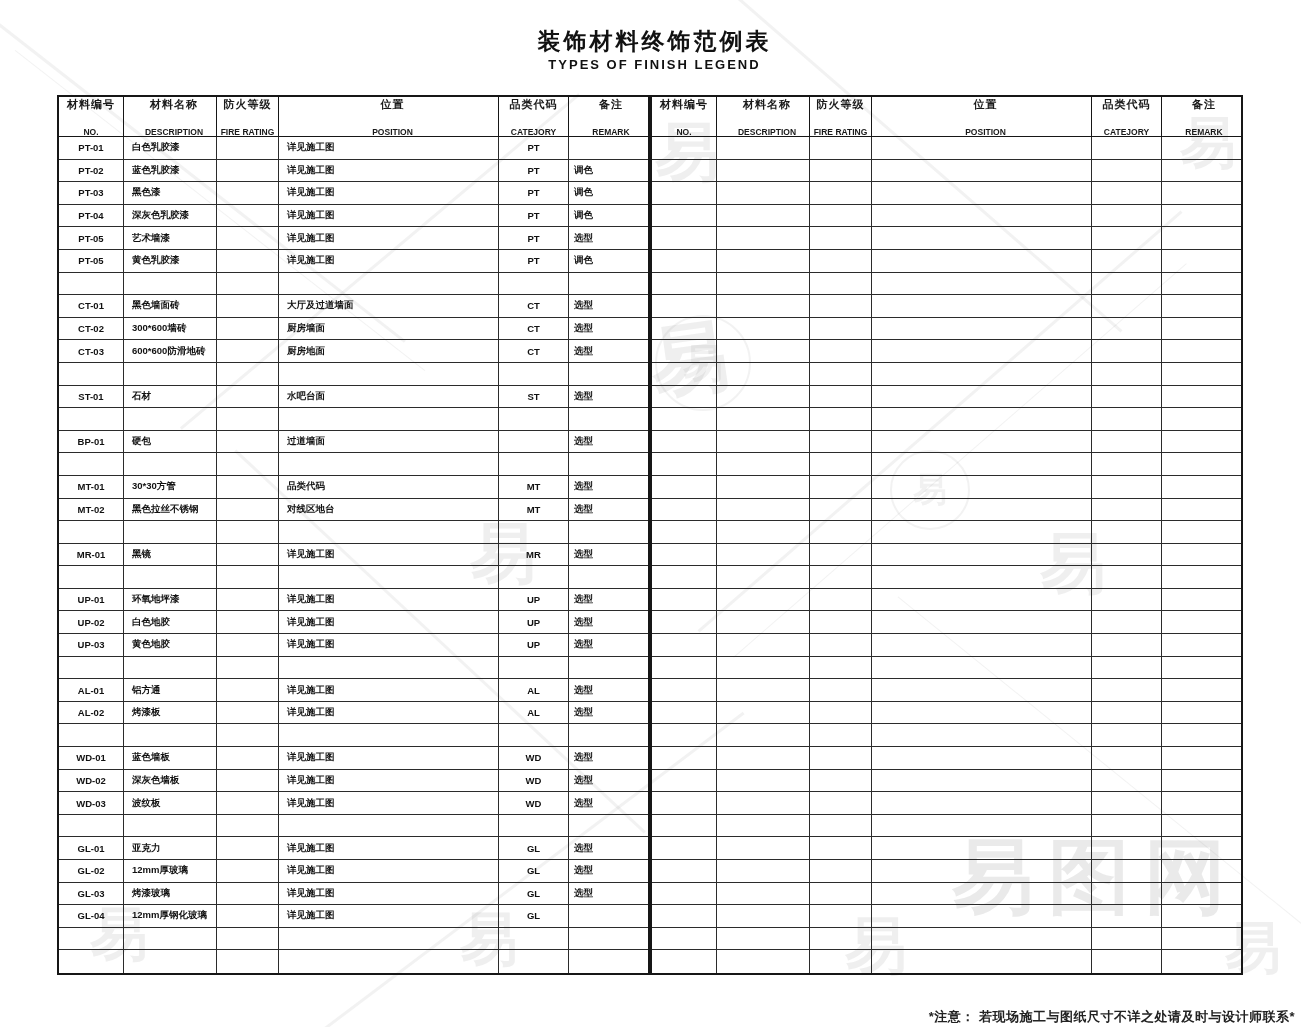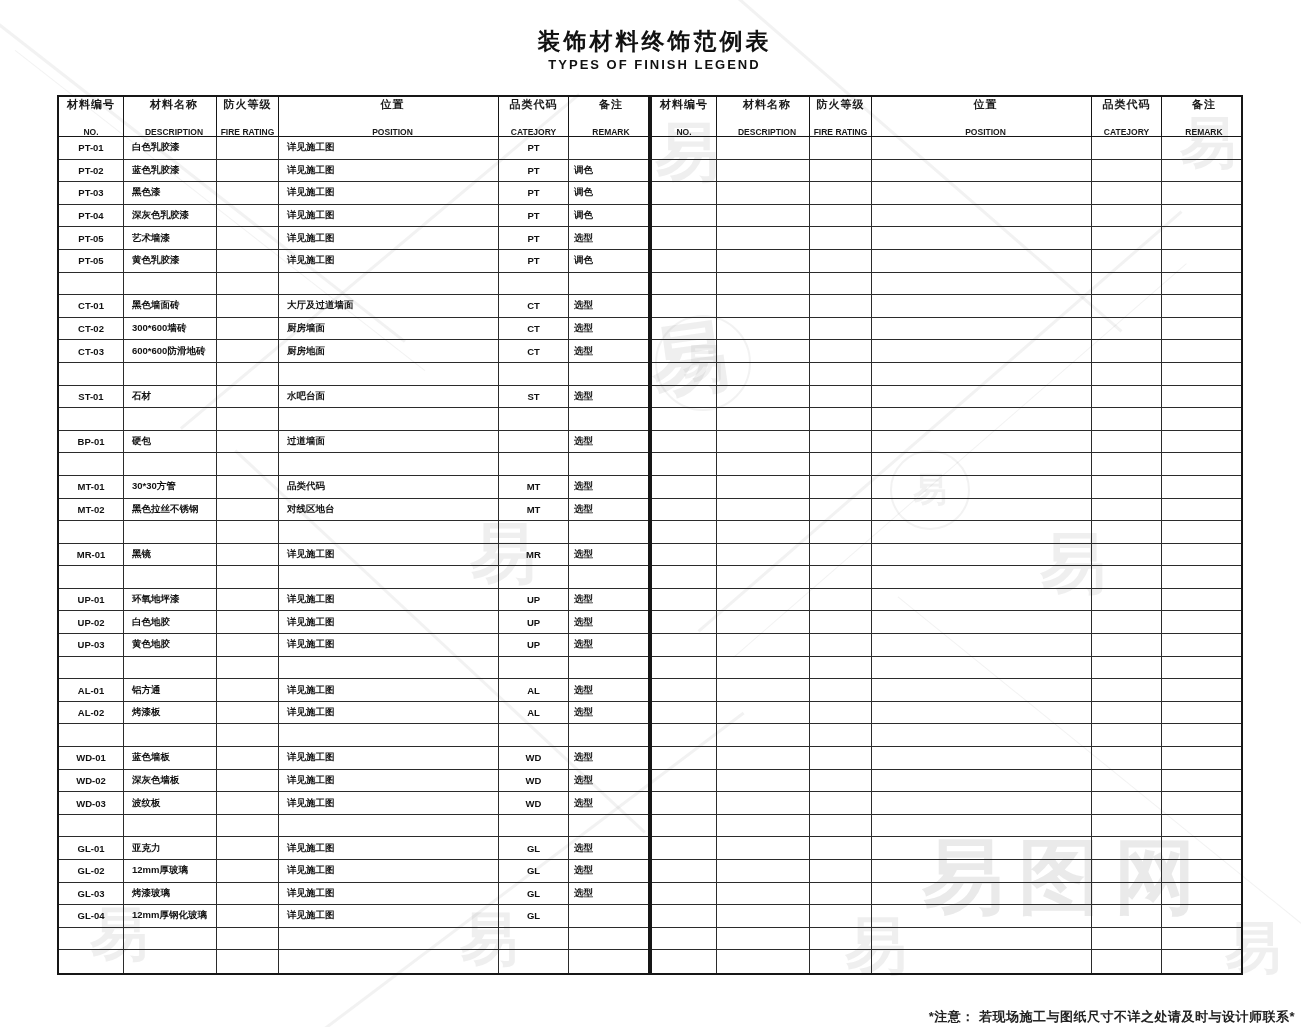--- a/index.html
+++ b/index.html
@@ -31,21 +31,21 @@
   .c-pos { width:220px; padding-left:8px; }
   .c-cat { width:70px;  justify-content:center; }
   .c-rem { width:83px;  padding-left:5px; flex:1; min-width:0; }
 
   
   .footer-note { position:absolute; top:1008px; right:6px; font-size:13px; font-weight:bold; color:#222; letter-spacing:0.5px; }
 
   
   .wm-layer { position:absolute; inset:0; pointer-events:none; }
   .wm-glyph { position:absolute; font-weight:bold; color:rgba(130,130,130,0.13); line-height:1; }
-  .wm-brand { position:absolute; left:922px; top:836px; font-size:82px; font-weight:bold; letter-spacing:14px; color:rgba(140,140,140,0.18); line-height:1; }
+  .wm-brand { position:absolute; left:952px; top:836px; font-size:82px; font-weight:bold; letter-spacing:14px; color:rgba(140,140,140,0.18); line-height:1; }
   .ribbon { position:absolute; border-top:3px solid rgba(160,160,160,0.14); width:600px; }
   .ribbon2 { border-top-width:1px; }
   .wm-circle { position:absolute; border:2px solid rgba(150,150,150,0.12); border-radius:50%; display:flex; align-items:center; justify-content:center; color:rgba(140,140,140,0.12); font-weight:bold; }
 </style>
 </head>
 <body>
 
 <div class="page">
 
   <div class="wm-layer">

